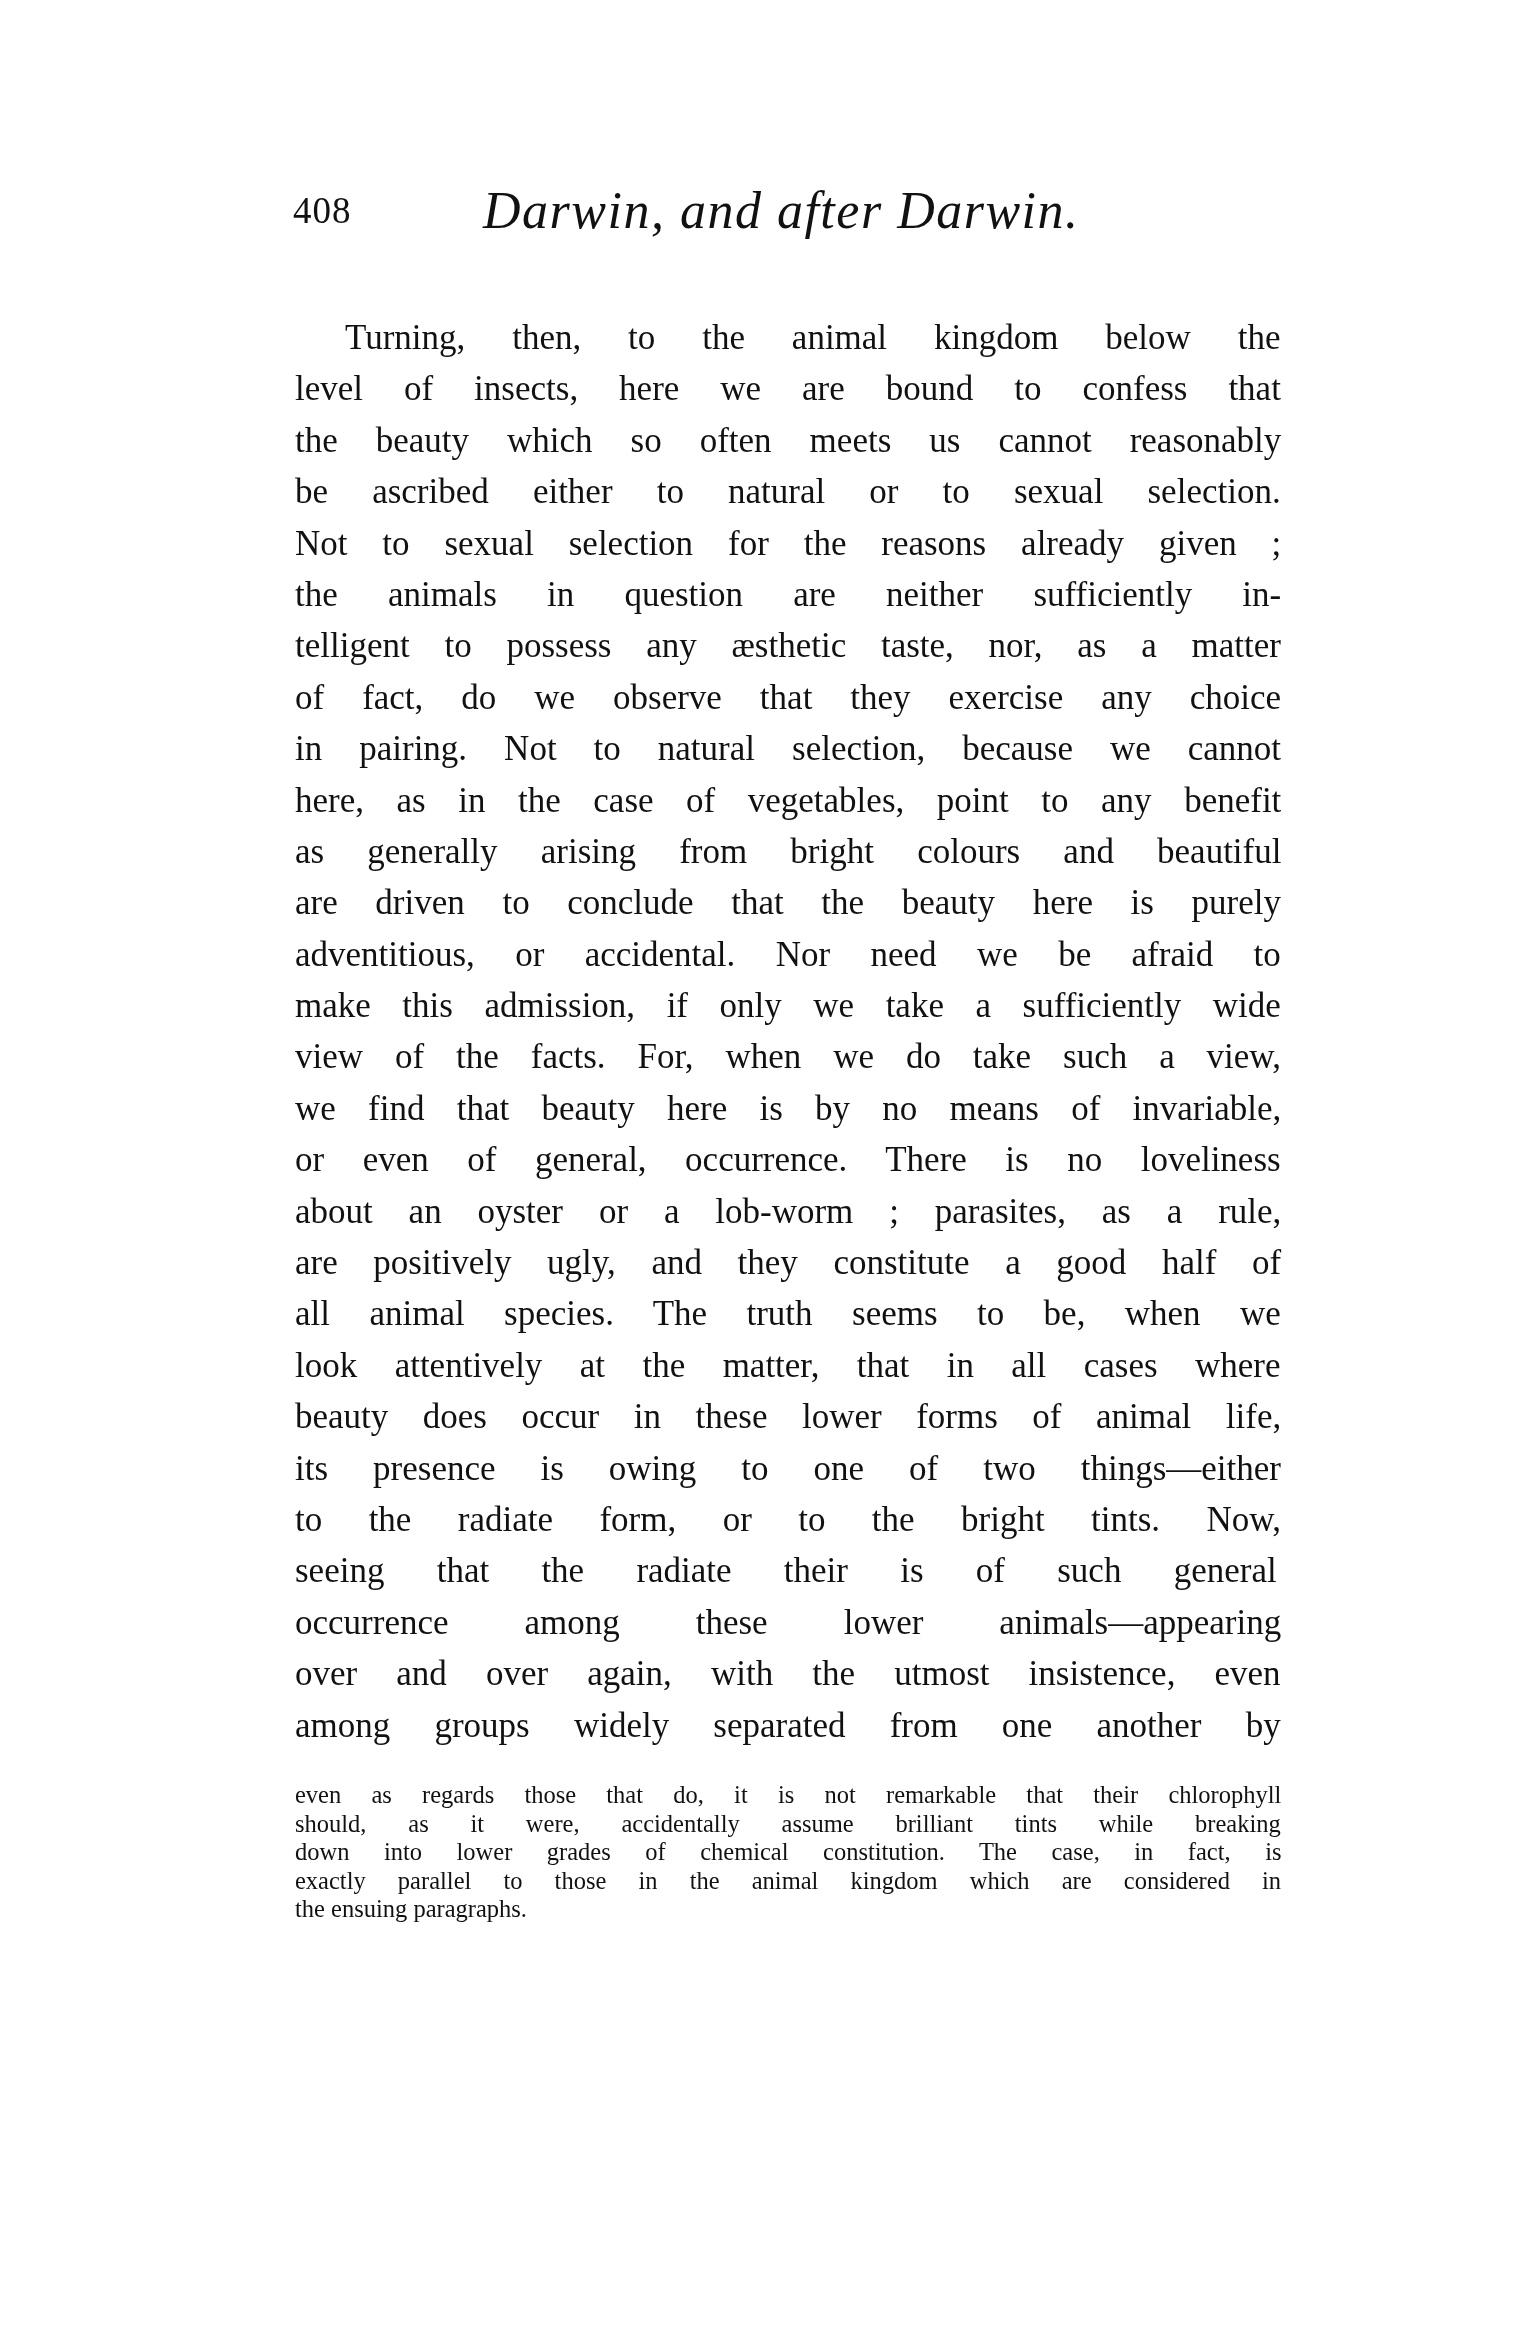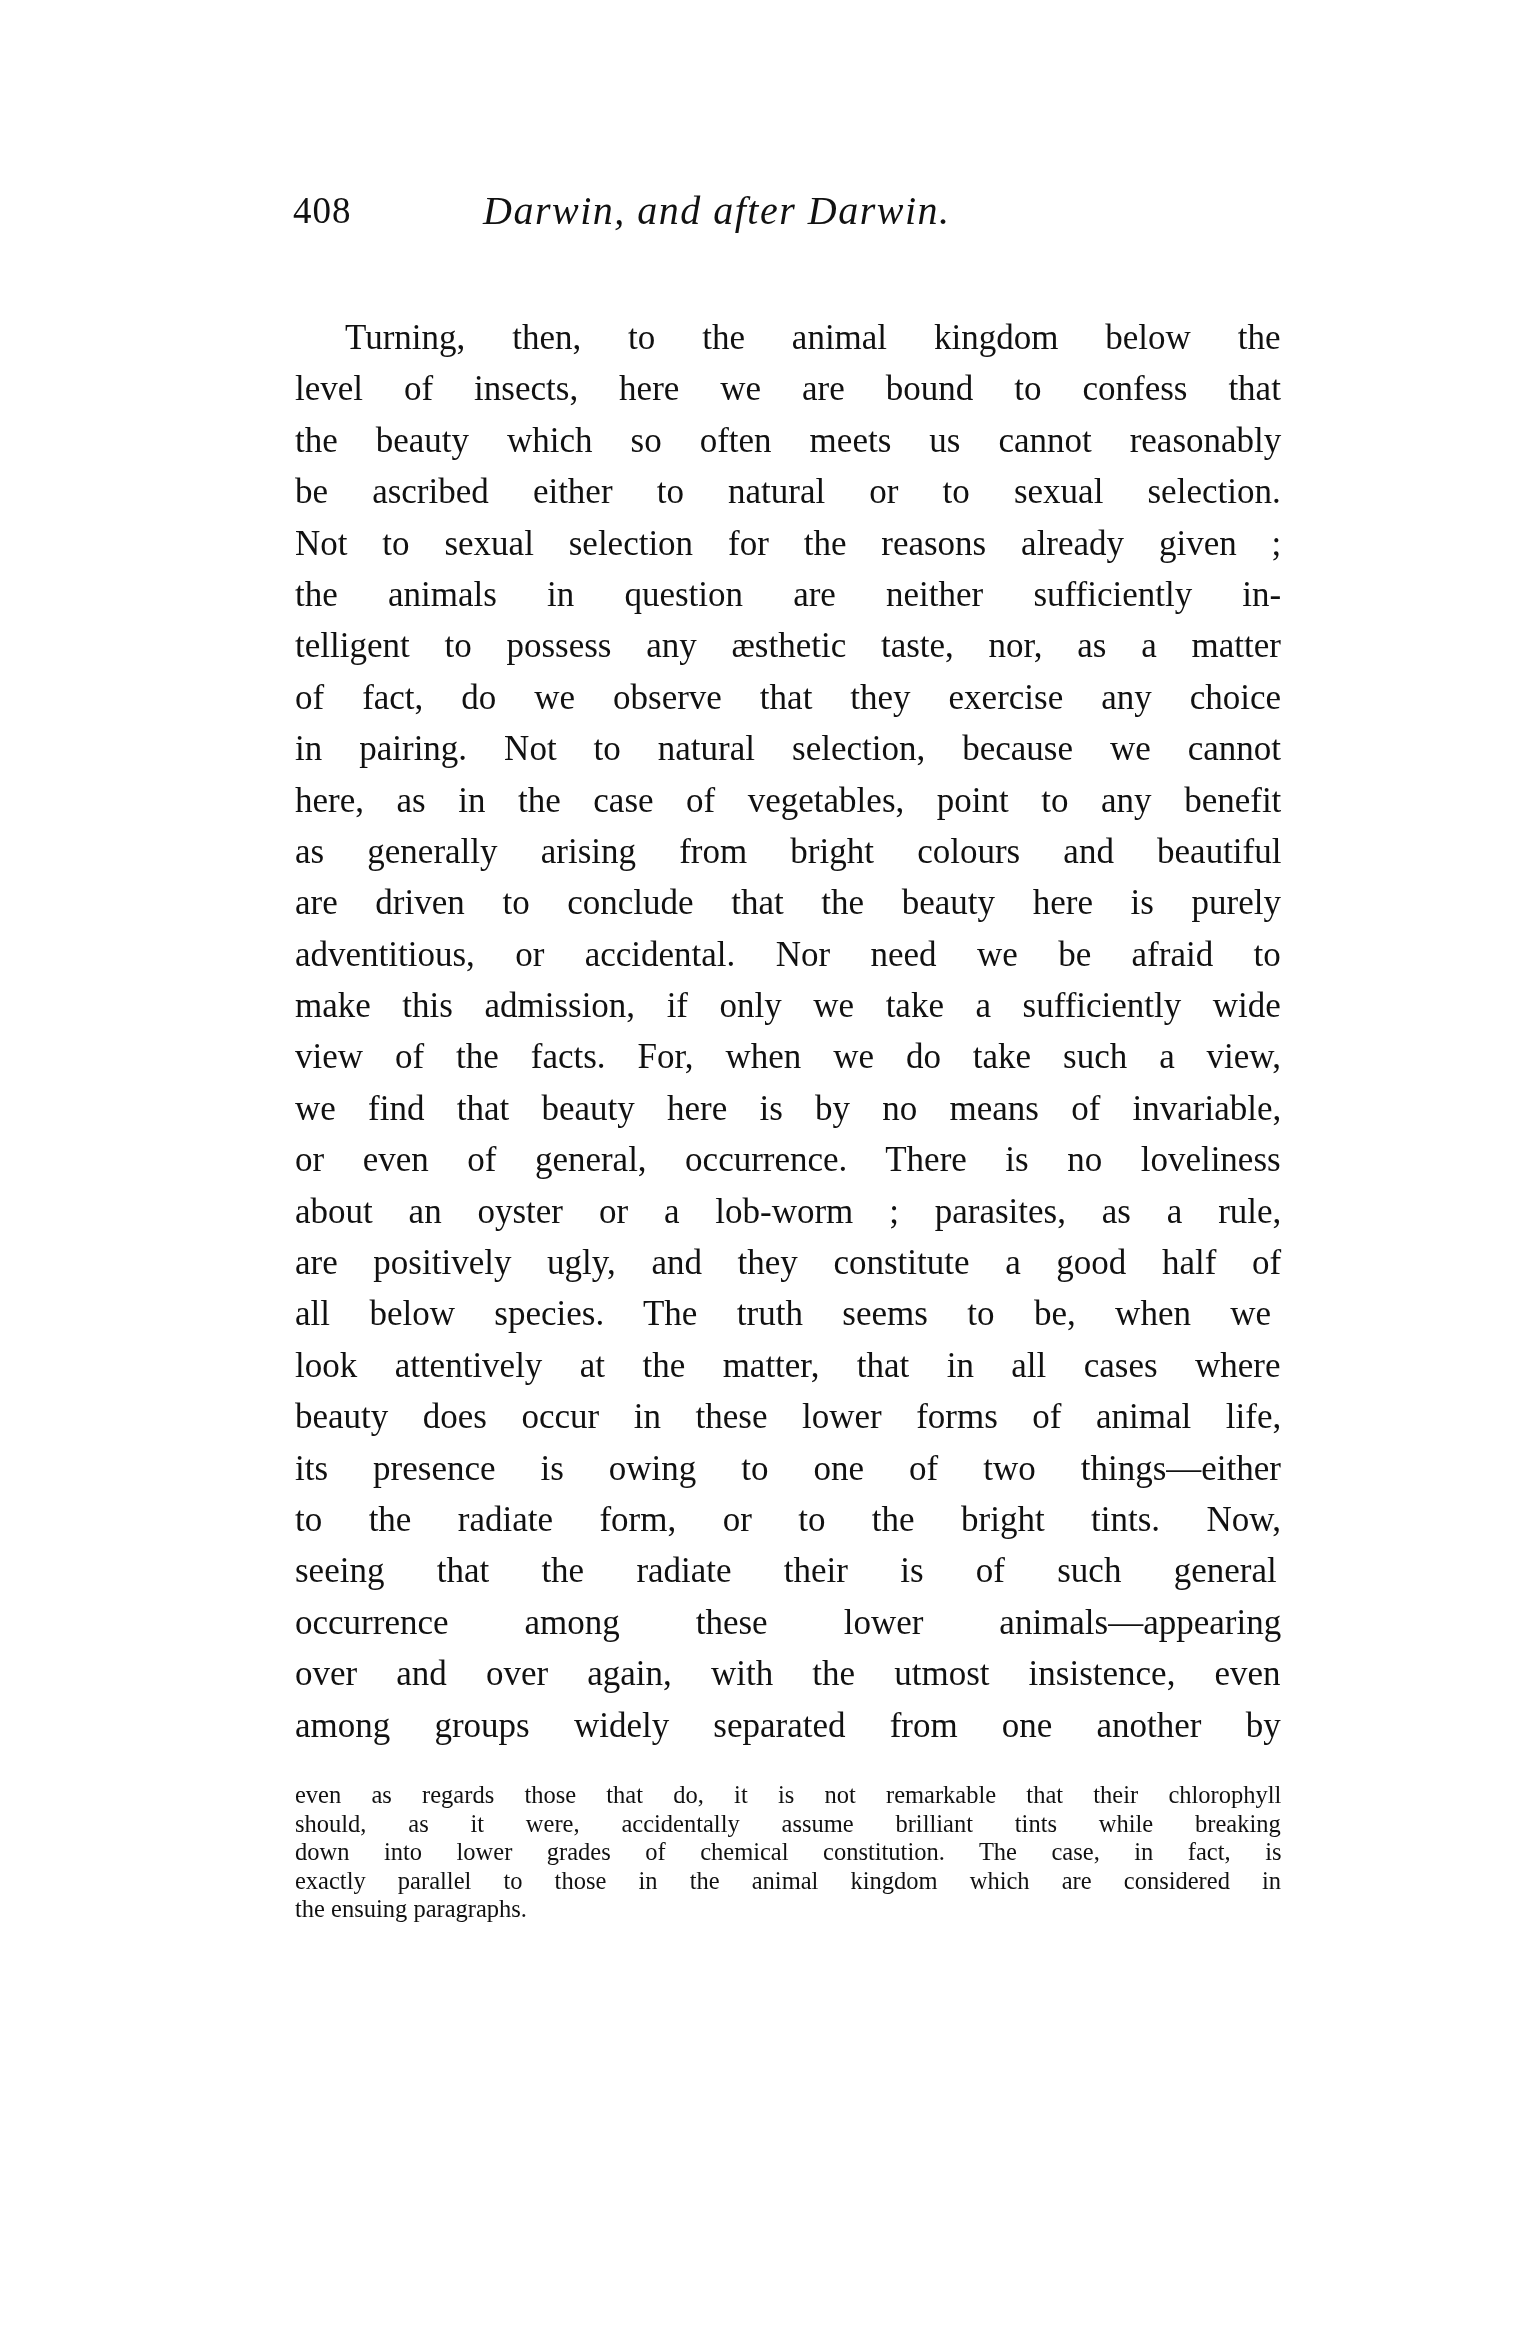--- a/index.html
+++ b/index.html
@@ -33,21 +33,21 @@
       left: 0;
       top: 0;
       font-size: 37px;
       line-height: 56px;
       letter-spacing: 1px;
     }
     .running-title {
       position: absolute;
       left: 190px;
       top: 0;
-      font-size: 40px;
+      font-size: 52px;
       line-height: 56px;
       font-style: italic;
       letter-spacing: 1.5px;
       white-space: nowrap;
     }
     .body-text {
       position: absolute;
       left: 295px;
       top: 276px;
       width: 986px;
@@ -103,21 +103,21 @@
     <span class="line" style="white-space: nowrap; display: block; text-align: left; text-align-last: left; word-spacing: 23.8px;">here, as in the case of vegetables, point to any benefit</span>
     <span class="line" style="white-space: nowrap; display: block; text-align: left; text-align-last: left; word-spacing: 34.4286px;">as generally arising from bright colours and beautiful</span>
     <span class="line" style="white-space: nowrap; display: block; text-align: left; text-align-last: left; word-spacing: 28.8889px;">are driven to conclude that the beauty here is purely</span>
     <span class="line" style="white-space: nowrap; display: block; text-align: left; text-align-last: left; word-spacing: 31.625px;">adventitious, or accidental.  Nor need we be afraid to</span>
     <span class="line" style="white-space: nowrap; display: block; text-align: left; text-align-last: left; word-spacing: 22.7778px;">make this admission, if only we take a sufficiently wide</span>
     <span class="line" style="white-space: nowrap; display: block; text-align: left; text-align-last: left; word-spacing: 23.1818px;">view of the facts.  For, when we do take such a view,</span>
     <span class="line" style="white-space: nowrap; display: block; text-align: left; text-align-last: left; word-spacing: 23.5px;">we find that beauty here is by no means of invariable,</span>
     <span class="line" style="white-space: nowrap; display: block; text-align: left; text-align-last: left; word-spacing: 29.75px;">or even of general, occurrence.  There is no loveliness</span>
     <span class="line" style="white-space: nowrap; display: block; text-align: left; text-align-last: left; word-spacing: 27.1px;">about an oyster or a lob-worm ; parasites, as a rule,</span>
     <span class="line" style="white-space: nowrap; display: block; text-align: left; text-align-last: left; word-spacing: 26.8889px;">are positively ugly, and they constitute a good half of</span>
-    <span class="line" style="white-space: nowrap; display: block; text-align: left; text-align-last: left; word-spacing: 30.6667px;">all below species.  The truth seems to be, when we</span>
+    <span class="line" style="white-space: nowrap; display: block; text-align: left; text-align-last: left; word-spacing: 30.6667px;">all animal species.  The truth seems to be, when we</span>
     <span class="line" style="white-space: nowrap; display: block; text-align: left; text-align-last: left; word-spacing: 28.6667px;">look attentively at the matter, that in all cases where</span>
     <span class="line" style="white-space: nowrap; display: block; text-align: left; text-align-last: left; word-spacing: 25.7778px;">beauty does occur in these lower forms of animal life,</span>
     <span class="line" style="white-space: nowrap; display: block; text-align: left; text-align-last: left; word-spacing: 36.25px;">its presence is owing to one of two things—either</span>
     <span class="line" style="white-space: nowrap; display: block; text-align: left; text-align-last: left; word-spacing: 37.6667px;">to the radiate form, or to the bright tints.  Now,</span>
     <span class="line" style="white-space: nowrap; display: block; text-align: left; text-align-last: left; word-spacing: 43.5px;">seeing that the radiate their is of such general</span>
     <span class="line" style="white-space: nowrap; display: block; text-align: left; text-align-last: left; word-spacing: 67.25px;">occurrence among these lower animals—appearing</span>
     <span class="line" style="white-space: nowrap; display: block; text-align: left; text-align-last: left; word-spacing: 30.375px;">over and over again, with the utmost insistence, even</span>
     <span class="line" style="white-space: nowrap; display: block; text-align: left; text-align-last: left; word-spacing: 35.4286px;">among groups widely separated from one another by</span>
   </div>
 

